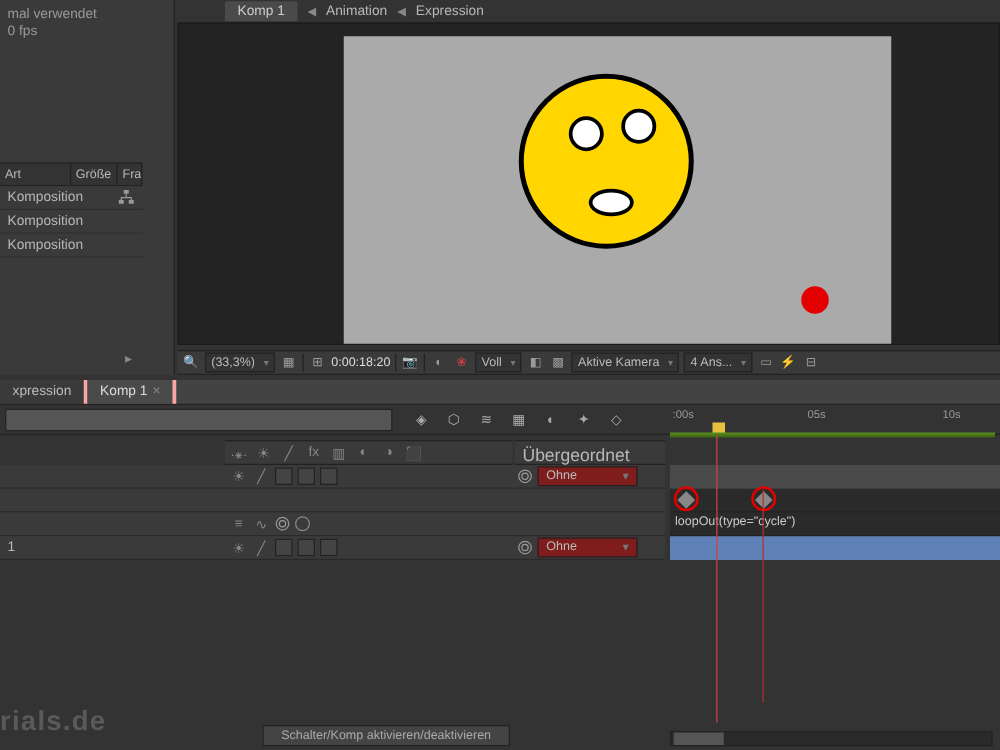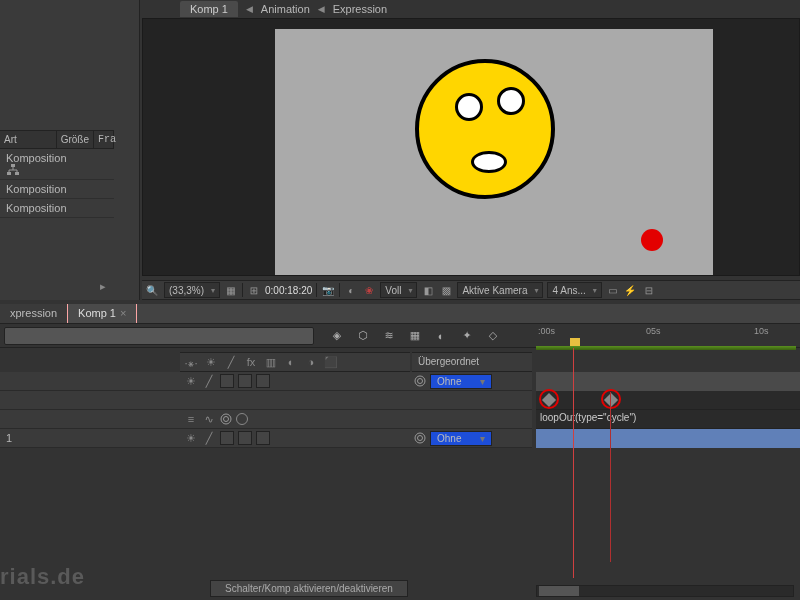--- a/index.html
+++ b/index.html
@@ -33,28 +33,27 @@
   .proj-cols {
     display: flex;
     background: #333;
     border-top: 1px solid #222;
     border-bottom: 1px solid #222;
     font-size: 10px;
   }
   .proj-cols div { padding: 3px 4px; border-right: 1px solid #222; }
   .proj-cols .col-art { width: 68px; }
   .proj-cols .col-size { width: 40px; }
-  .proj-cols .col-fr { width: 20px; font-family: Liberation Mono, monospace; }
+  .proj-cols .col-fr { width: 20px; }
   .proj-row {
     padding: 3px 6px;
     border-bottom: 1px solid #2e2e2e;
     background: #3a3a3a;
     display: flex;
     justify-content: space-between;
-    flex-direction: column;
   }
   .proj-icon {
     width: 14px; height: 12px;
     display: inline-block;
   }
   .proj-icon svg { width: 14px; height: 12px; }
 
   .tl-play {
     position: absolute;
     top: 280px; left: 100px;
@@ -172,21 +171,21 @@
     display: flex;
     height: 20px;
     background: #434343;
     border-bottom: 1px solid #222;
   }
   .tl-tab {
     padding: 3px 10px;
     font-size: 11px;
     color: #bbb;
     background: #3a3a3a;
-    border-right: 1px solid #fca5a5;
+    border-right: 3px solid #fca5a5;
   }
   .tl-tab.active { background: #4a4a4a; color: #ddd; }
   .tab-close { margin-left: 4px; color: #888; }
 
   .tl-toolbar {
     display: flex;
     height: 24px;
     background: #333;
     border-bottom: 1px solid #222;
     align-items: center;
@@ -241,21 +240,21 @@
     border-bottom: 1px solid #222;
   }
   .sw-ic { width: 14px; height: 14px; color: #888; display:flex;align-items:center;justify-content:center; }
 
   .parent-hdr {
     position: absolute;
     left: 412px; top: 352px;
     width: 120px; height: 20px;
     background: #3a3a3a;
     padding: 3px 6px;
-    font-size: 10px;
+    font-size: 14px;
     border-top: 1px solid #222;
     border-bottom: 1px solid #222;
   }
 
   
   .layer-row {
     position: absolute;
     left: 0;
     width: 532px; height: 19px;
     background: #3a3a3a;
@@ -266,26 +265,26 @@
   .layer-row.r1 { top: 372px; }
   .layer-row.r2 { top: 391px; }
   .layer-row.r3 { top: 410px; }
   .layer-row.r4 { top: 429px; }
 
   .lr-left { width: 180px; padding-left: 6px; display:flex; align-items:center; gap:6px; }
   .lr-mid { width: 230px; display:flex; align-items:center; gap:4px; padding:0 4px; }
   .lr-parent { width: 120px; display:flex; align-items:center; gap:4px; padding:0 4px; }
 
   .dd-small {
-    background: #1d4ed8;
+    background: #7f1d1d;
     border: 1px solid #222;
     padding: 1px 6px;
     font-size: 10px;
     color: #bbb;
-    width: 62px;
+    width: 80px;
     display: flex;
     justify-content: space-between;
   }
   .dd-small::after { content: "▾"; color: #777; }
 
   .time-red { color: #d04040; font-family: Liberation Serif, serif; margin-top: 48px; }
   .stopwatch { width: 12px; height: 12px; border: 1px solid #888; border-radius: 50%; }
 
   .mini-box { width: 14px; height: 14px; background: #444; border: 1px solid #222; }
 
@@ -372,20 +371,24 @@
     background: #555;
     margin-left: 2px;
   }
 
   .spiral { width: 12px; height: 12px; }
 </style>
 </head>
 <body>
 
 <div class="top-left">
+  <div class="tl-header">
+    <div>mal verwendet</div>
+    <div>0 fps</div>
+  </div>
   <div class="project-panel">
     <div class="proj-cols">
       <div class="col-art">Art</div>
       <div class="col-size">Größe</div>
       <div class="col-fr">Fra</div>
     </div>
     <div class="proj-row">
       <span>Komposition</span>
       <span class="proj-icon">
         <svg viewBox="0 0 14 12">

